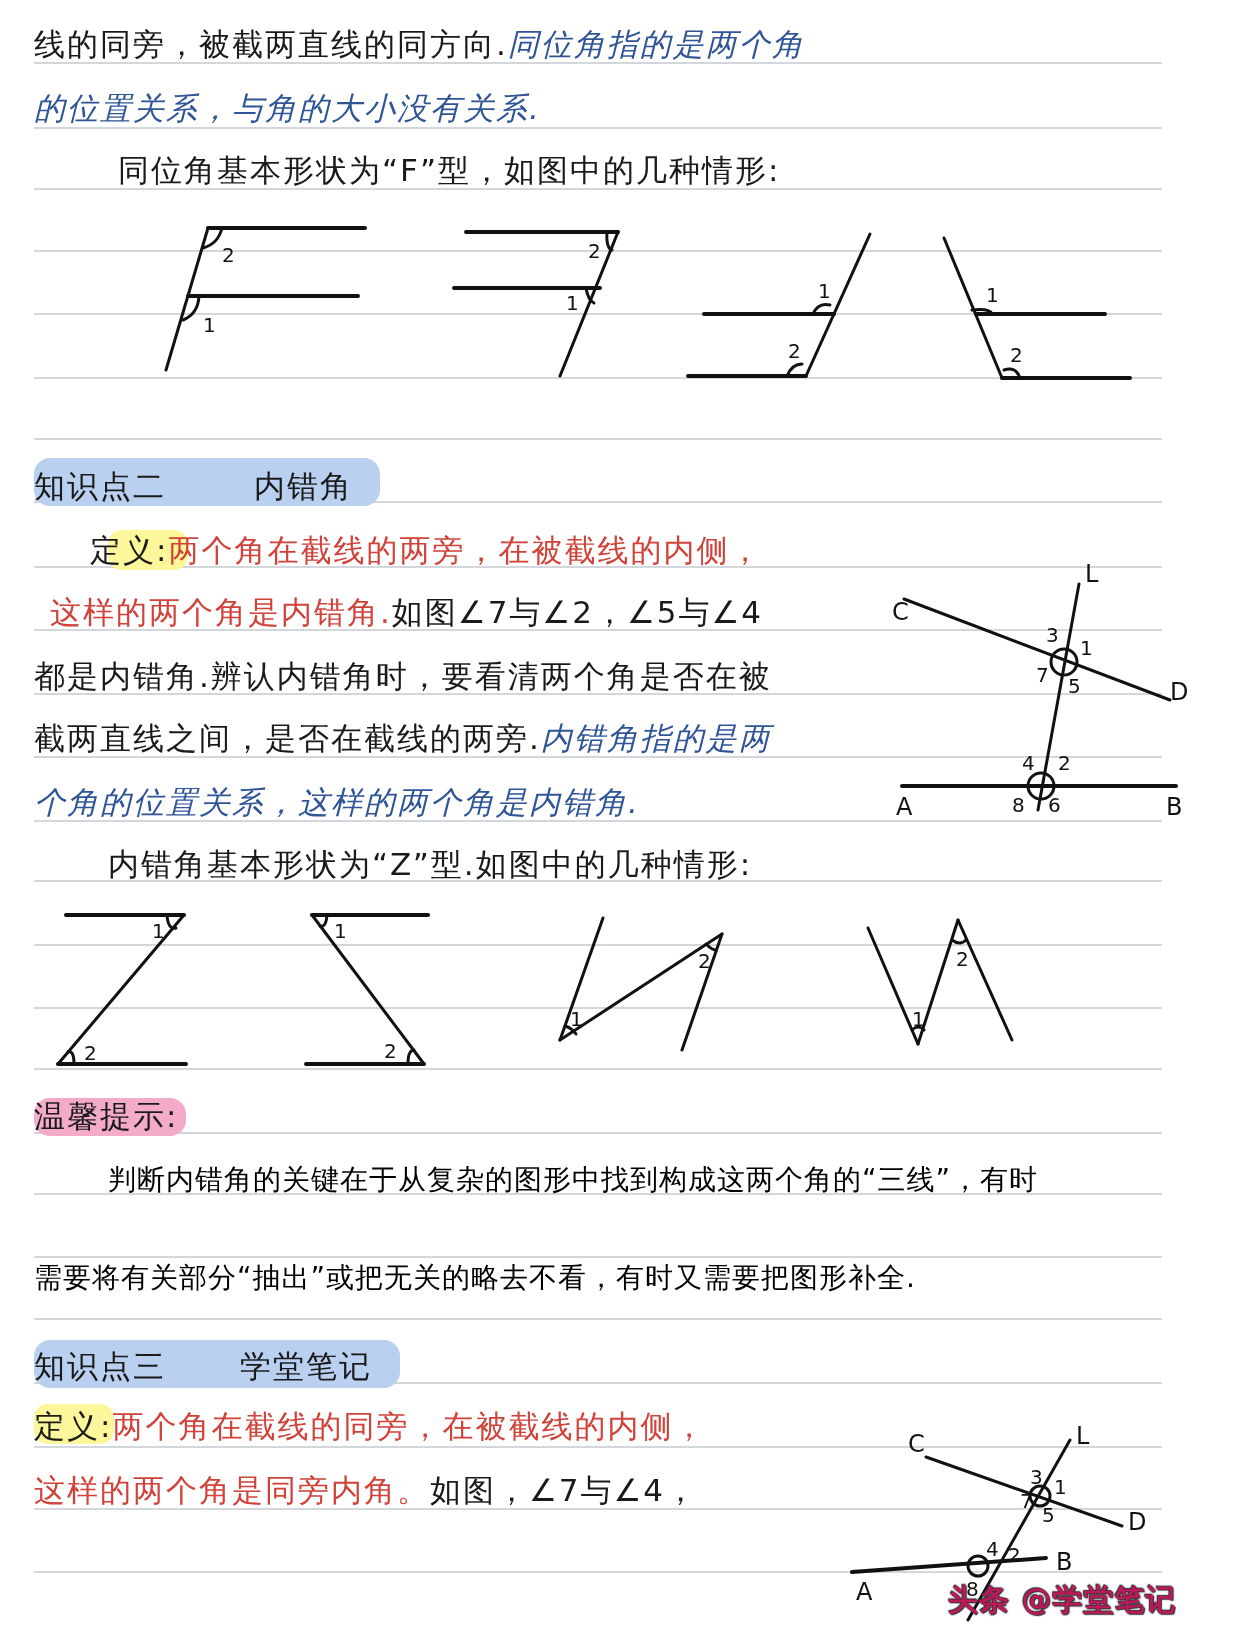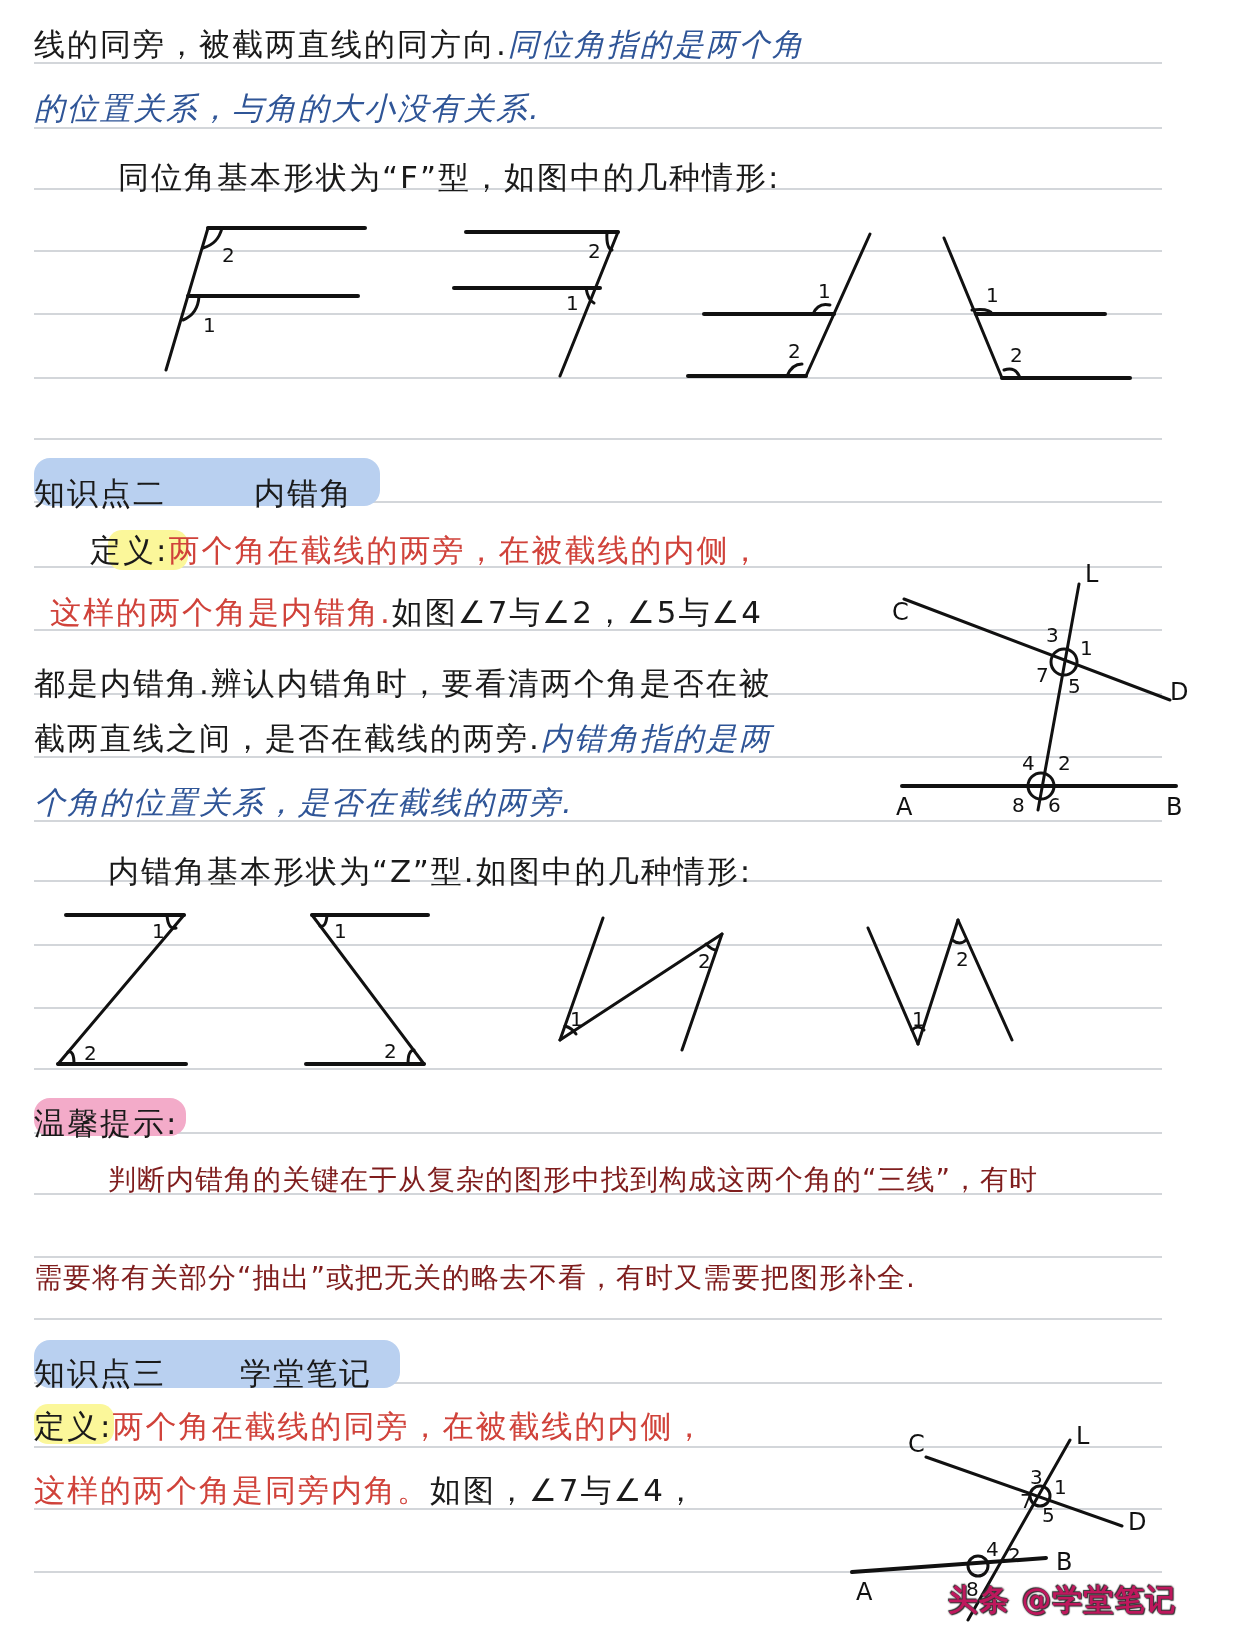--- a/index.html
+++ b/index.html
@@ -1,23 +1,23 @@
 <!DOCTYPE html>
 <html><head>
 <meta charset="utf-8">
 <style>
   html, body { margin: 0; padding: 0; background: #ffffff; }
   body { width: 1242px; height: 1630px; position: relative; overflow: hidden;
          font-family: "DejaVu Sans", sans-serif; color: #1a1a1a; }
   .rule { position: absolute; left: 34px; width: 1128px; height: 2px; background: #d3d6da; }
   .line { position: absolute; font-size: 31px; line-height: 40px; white-space: nowrap; letter-spacing: 2px; }
-  .black { color: #1a1a1a; margin-top: 7px; }
+  .black { color: #1a1a1a; }
   .blue { color: #2f5597; font-style: italic; }
   .red { color: #d0423a; }
-  .green { color: #7f1d1d; }
+  .green { color: #000000; }
   .hl-blue { position: absolute; background: #b9d0f0; border-radius: 16px; }
   .hl-yellow { position: absolute; background: #fbf79a; border-radius: 14px; }
   .hl-pink { position: absolute; background: #f3abc9; border-radius: 16px; }
   svg.fig { position: absolute; left: 0; top: 0; overflow: visible; }
   svg.fig line, svg.fig path, svg.fig circle { stroke: #111; stroke-width: 3; fill: none; stroke-linecap: round; }
   svg.fig line.thick { stroke-width: 4; }
   svg.fig text { font-family: "DejaVu Sans", sans-serif; font-size: 20px; fill: #111; }
   svg.fig text.lbl { font-size: 24px; }
   .watermark { position: absolute; left: 948px; top: 1580px; font-size: 30px; color: #be185d;
                text-shadow: 0 0 2px #333, 1px 1px 1px #333, -1px -1px 1px #333; letter-spacing: 1px; font-weight: bold; }
@@ -111,21 +111,21 @@
 <div class="line" style="left:90px; top:530px">
   <span class="black">定义:</span><span class="red">两个角在截线的两旁，在被截线的内侧，</span>
 </div>
 <div class="line" style="left:50px; top:592px">
   <span class="red">这样的两个角是内错角.</span><span class="black">如图∠7与∠2，∠5与∠4</span>
 </div>
 <div class="line black" style="left:34px; top:656px">都是内错角.辨认内错角时，要看清两个角是否在被</div>
 <div class="line" style="left:34px; top:718px">
   <span class="black">截两直线之间，是否在截线的两旁.</span><span class="blue">内错角指的是两</span>
 </div>
-<div class="line blue" style="left:34px; top:782px">个角的位置关系，是否在截线的两旁.</div>
+<div class="line blue" style="left:34px; top:782px">个角的位置关系，这样的两个角是内错角.</div>
 <div class="line black" style="left:108px; top:844px">内错角基本形状为“Z”型.如图中的几种情形:</div>
 
 <svg class="fig" width="1242" height="1630">
   <line x1="904" y1="599" x2="1170" y2="700"></line>
   <line x1="1079" y1="584" x2="1038" y2="810"></line>
   <line class="thick" x1="902" y1="786" x2="1176" y2="786"></line>
   <circle cx="1064" cy="662" r="13"></circle>
   <circle cx="1041" cy="786" r="13"></circle>
   <text class="lbl" x="1085" y="582">L</text>
   <text class="lbl" x="892" y="620">C</text>

